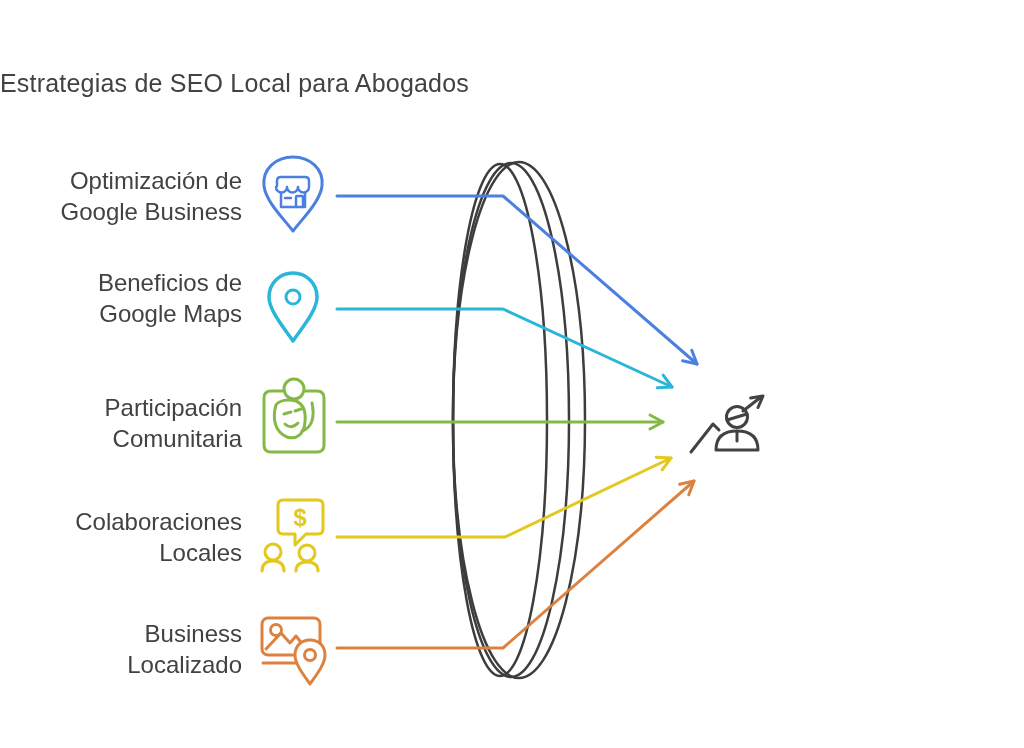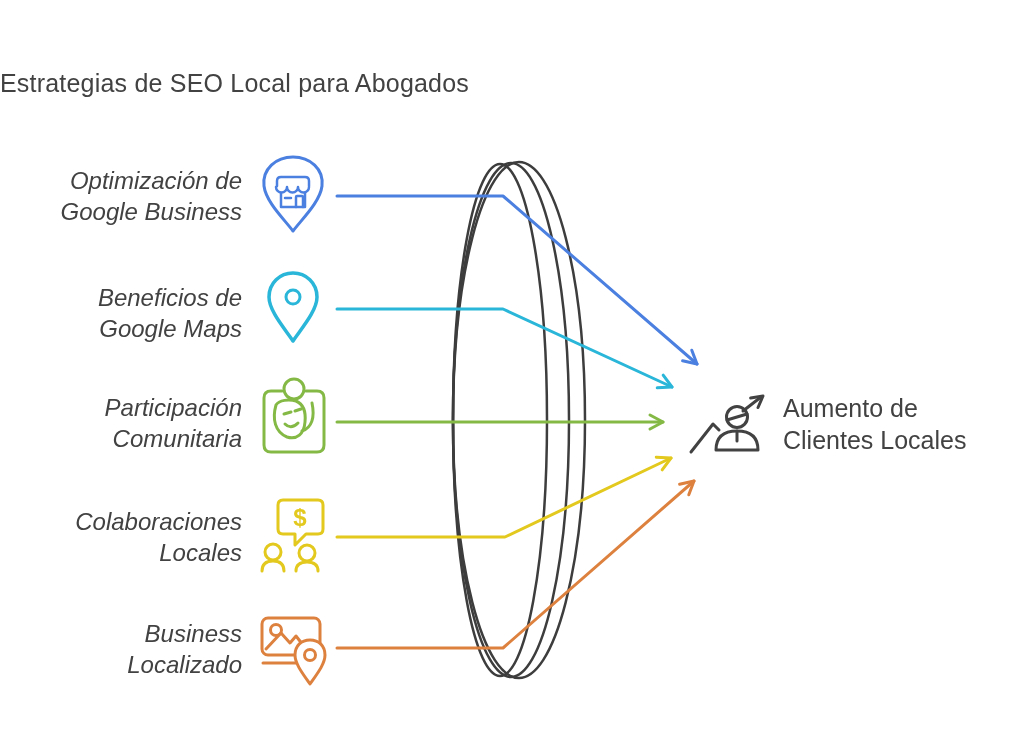--- a/index.html
+++ b/index.html
@@ -9,23 +9,23 @@
   }
   .diagram-svg{position:absolute;left:0;top:0;}
   .title{
     position:absolute;left:0;top:69px;width:1024px;text-align:left;
     font-size:25px;color:#424242;letter-spacing:0.2px;
   }
   .label{
     position:absolute;font-size:24px;line-height:31px;color:#424242;
     white-space:pre-line;
   }
-  .label.left{left:18px;width:224px;text-align:right;font-style:italic;}
+  .label.left{left:18px;width:224px;text-align:right;}
   .label.result{left:783px;width:230px;text-align:left;font-size:25px;line-height:32px;}
-  .l1{top:165px;} .l2{top:282px;} .l3{top:392px;} .l4{top:506px;} .l5{top:618px;}
+  .l1{top:165px;} .l2{top:267px;} .l3{top:392px;} .l4{top:506px;} .l5{top:618px;}
   .lr{top:392px;}
   svg text{font-family:"Liberation Sans",sans-serif;}
 </style>
 </head>
 <body>
 
 <div class="canvas">
 
   <svg class="diagram-svg" width="1024" height="748" viewBox="0 0 1024 748">
 
@@ -115,15 +115,13 @@
 Google Business</div>
   <div class="label left l2">Beneficios de
 Google Maps</div>
   <div class="label left l4">Colaboraciones
 Locales</div>
   <div class="label left l3">Participación
 Comunitaria</div>
   <div class="label left l5">Business
 Localizado</div>
 
-  <div class="label result lr">Aumento de
-Clientes Locales</div>
 </div>
 
 </body></html>

